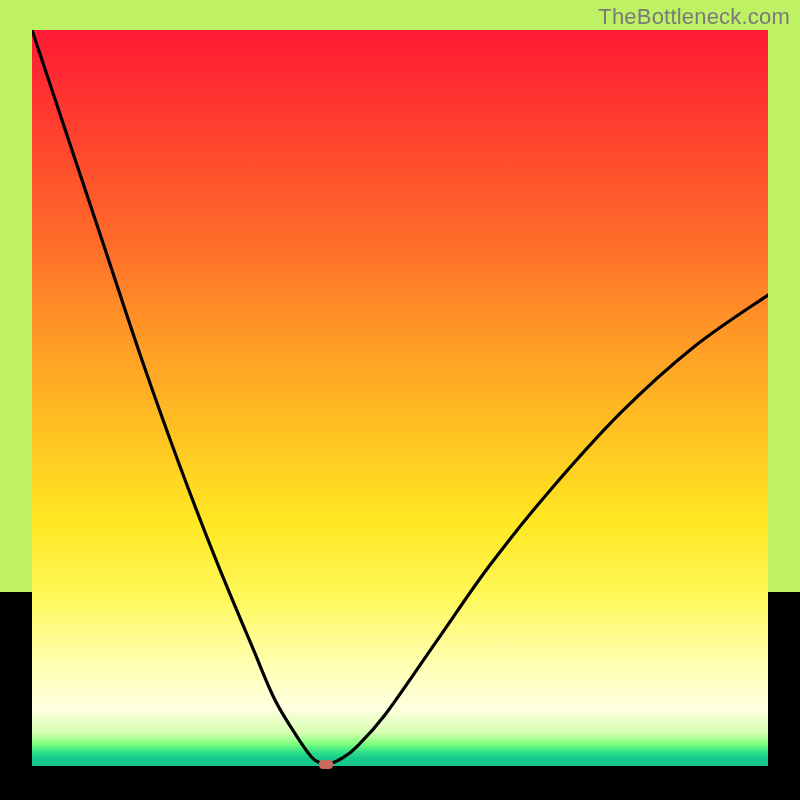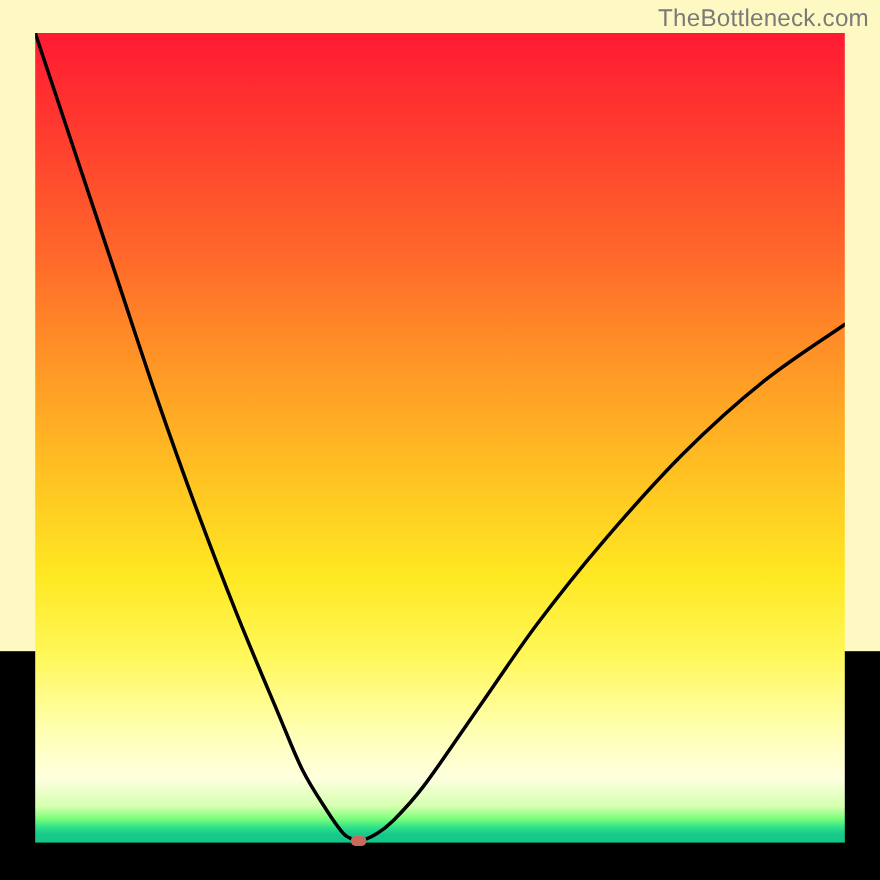--- a/index.html
+++ b/index.html
@@ -10,21 +10,21 @@
     background: #000000;
     overflow: hidden;
     font-family: Arial, Helvetica, sans-serif;
   }
   .frame {
     position: absolute;
     top: 0;
     left: 0;
     width: 800px;
     height: 592px;
-    background: #fef9c3;
+    background: #bef264;
   }
   .plot-area {
     position: absolute;
     top: 30px;
     left: 32px;
     width: 736px;
     height: 736px;
     
     background: linear-gradient(
       to bottom,

